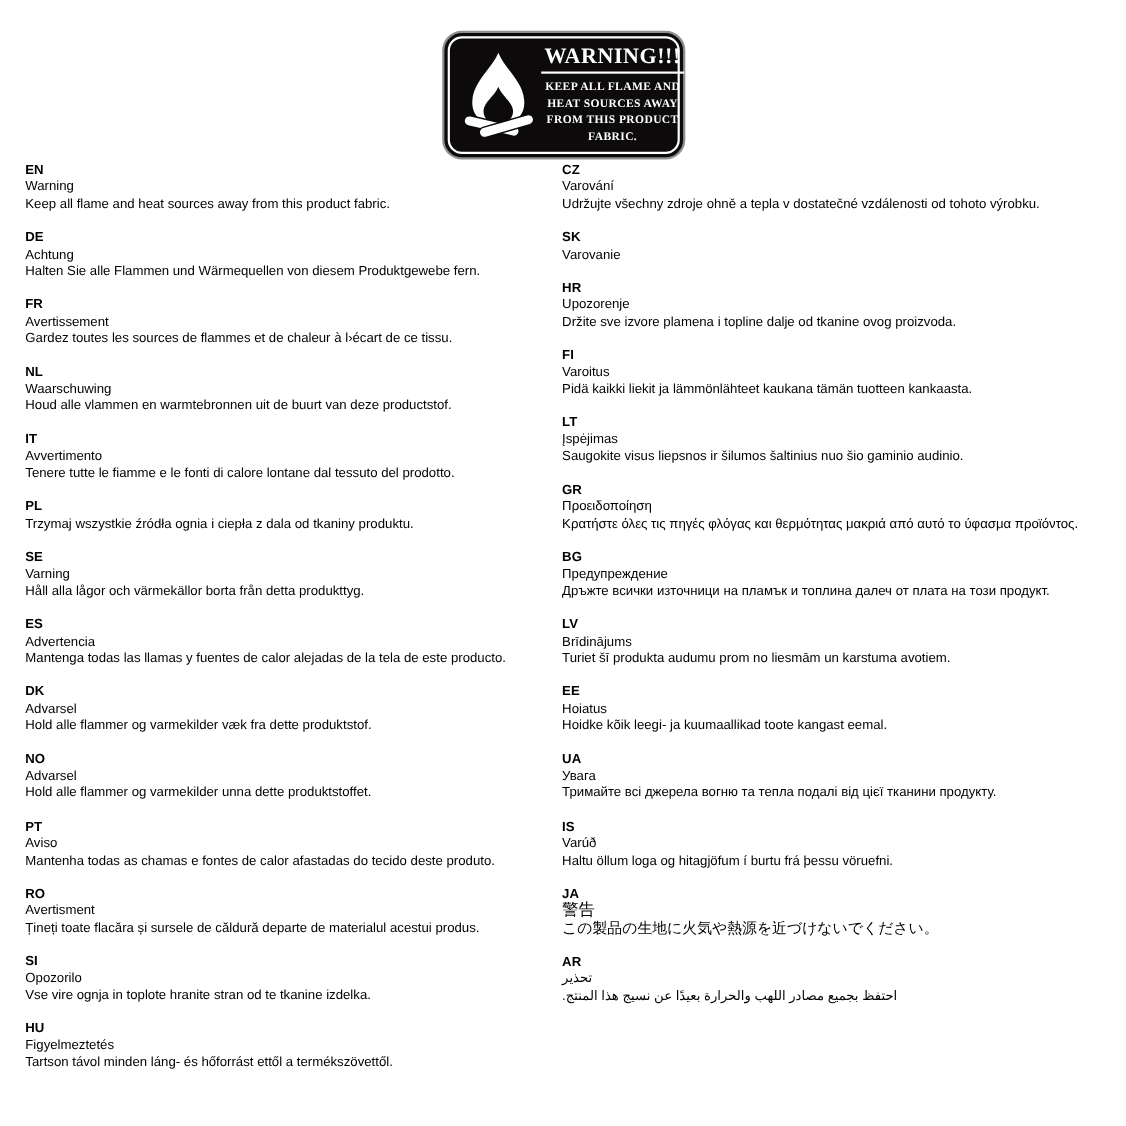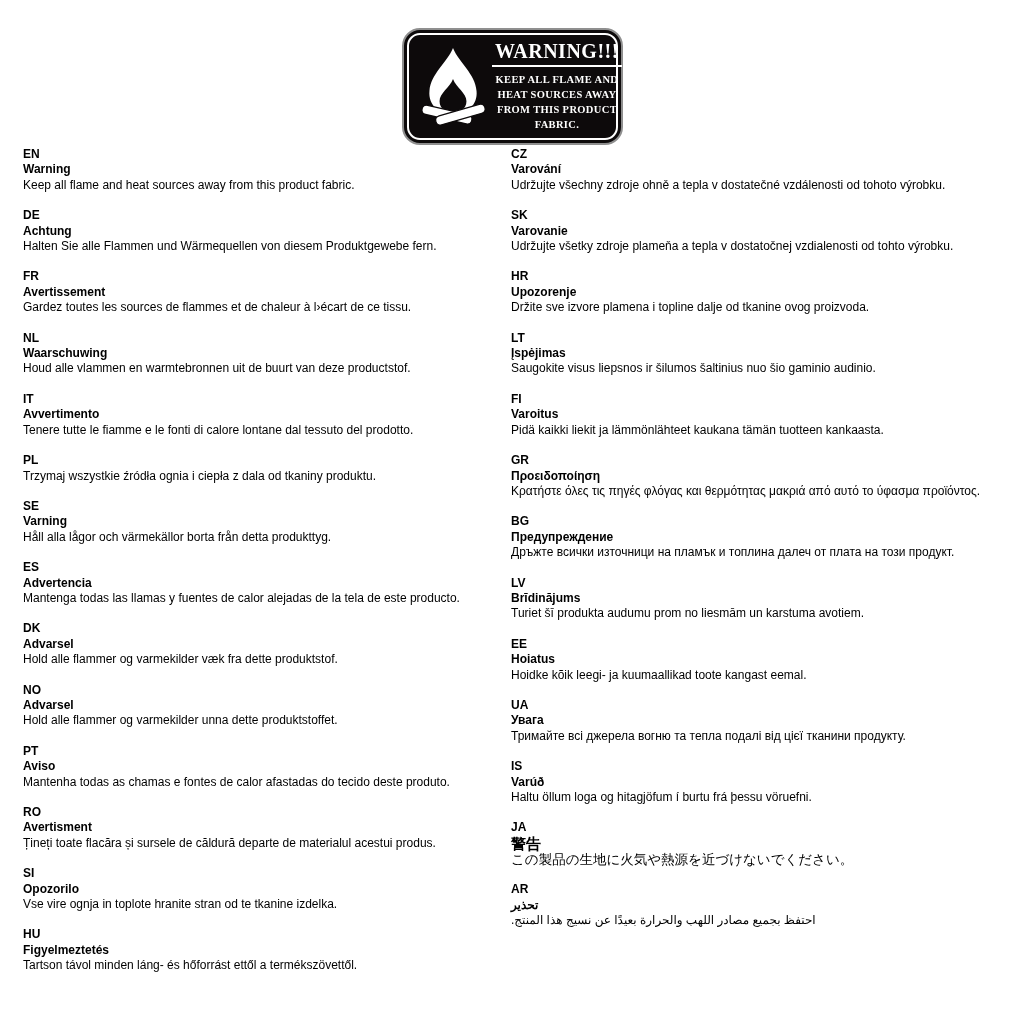--- a/index.html
+++ b/index.html
@@ -31,21 +31,21 @@
     font-family:"Liberation Serif", serif; font-weight:bold; font-size:10.5px;
     line-height:1.42; letter-spacing:0.35px; white-space:pre-line;
   }
 
   
   .col { position:absolute; top:147px; }
   .col-left  { left:23px;  width:472px; }
   .col-right { left:511px; width:492px; }
   .block { margin-bottom:15px; color:#000000; font-size:12px; line-height:15.4px; }
   .block .code  { font-weight:bold; }
-  .block .ltitle{ font-weight:bold; }
+  .block .ltitle{ font-weight:normal; }
   .block .ltext { font-weight:normal; }
   .block.align-right { text-align:left; }
   .block[data-lang="JA"] .ltitle { font-size:15px; line-height:16px; }
   .block[data-lang="JA"] .ltext  { font-size:13.5px; }
 </style>
 </head>
 <body>
 
 <div class="page">
 
@@ -138,37 +138,36 @@
     </div>
   <div class="col col-right" id="col-right">
       <div class="block" data-lang="CZ">
     <div class="code">CZ</div>
     <div class="ltitle">Varování</div>
     <div class="ltext">Udržujte všechny zdroje ohně a tepla v dostatečné vzdálenosti od tohoto výrobku.</div>
   </div>
       <div class="block" data-lang="SK">
     <div class="code">SK</div>
     <div class="ltitle">Varovanie</div>
-    <div class="ltext">Udržujte všetky zdroje plameňa a tepla v dostatočnej vzdialenosti od tohto výrobku.</div>
   </div>
       <div class="block" data-lang="HR">
     <div class="code">HR</div>
     <div class="ltitle">Upozorenje</div>
     <div class="ltext">Držite sve izvore plamena i topline dalje od tkanine ovog proizvoda.</div>
   </div>
+      <div class="block" data-lang="FI">
+    <div class="code">FI</div>
+    <div class="ltitle">Varoitus</div>
+    <div class="ltext">Pidä kaikki liekit ja lämmönlähteet kaukana tämän tuotteen kankaasta.</div>
+  </div>
       <div class="block" data-lang="LT">
     <div class="code">LT</div>
     <div class="ltitle">Įspėjimas</div>
     <div class="ltext">Saugokite visus liepsnos ir šilumos šaltinius nuo šio gaminio audinio.</div>
   </div>
-      <div class="block" data-lang="FI">
-    <div class="code">FI</div>
-    <div class="ltitle">Varoitus</div>
-    <div class="ltext">Pidä kaikki liekit ja lämmönlähteet kaukana tämän tuotteen kankaasta.</div>
-  </div>
       <div class="block" data-lang="GR">
     <div class="code">GR</div>
     <div class="ltitle">Προειδοποίηση</div>
     <div class="ltext">Κρατήστε όλες τις πηγές φλόγας και θερμότητας μακριά από αυτό το ύφασμα προϊόντος.</div>
   </div>
       <div class="block" data-lang="BG">
     <div class="code">BG</div>
     <div class="ltitle">Предупреждение</div>
     <div class="ltext">Дръжте всички източници на пламък и топлина далеч от плата на този продукт.</div>
   </div>

